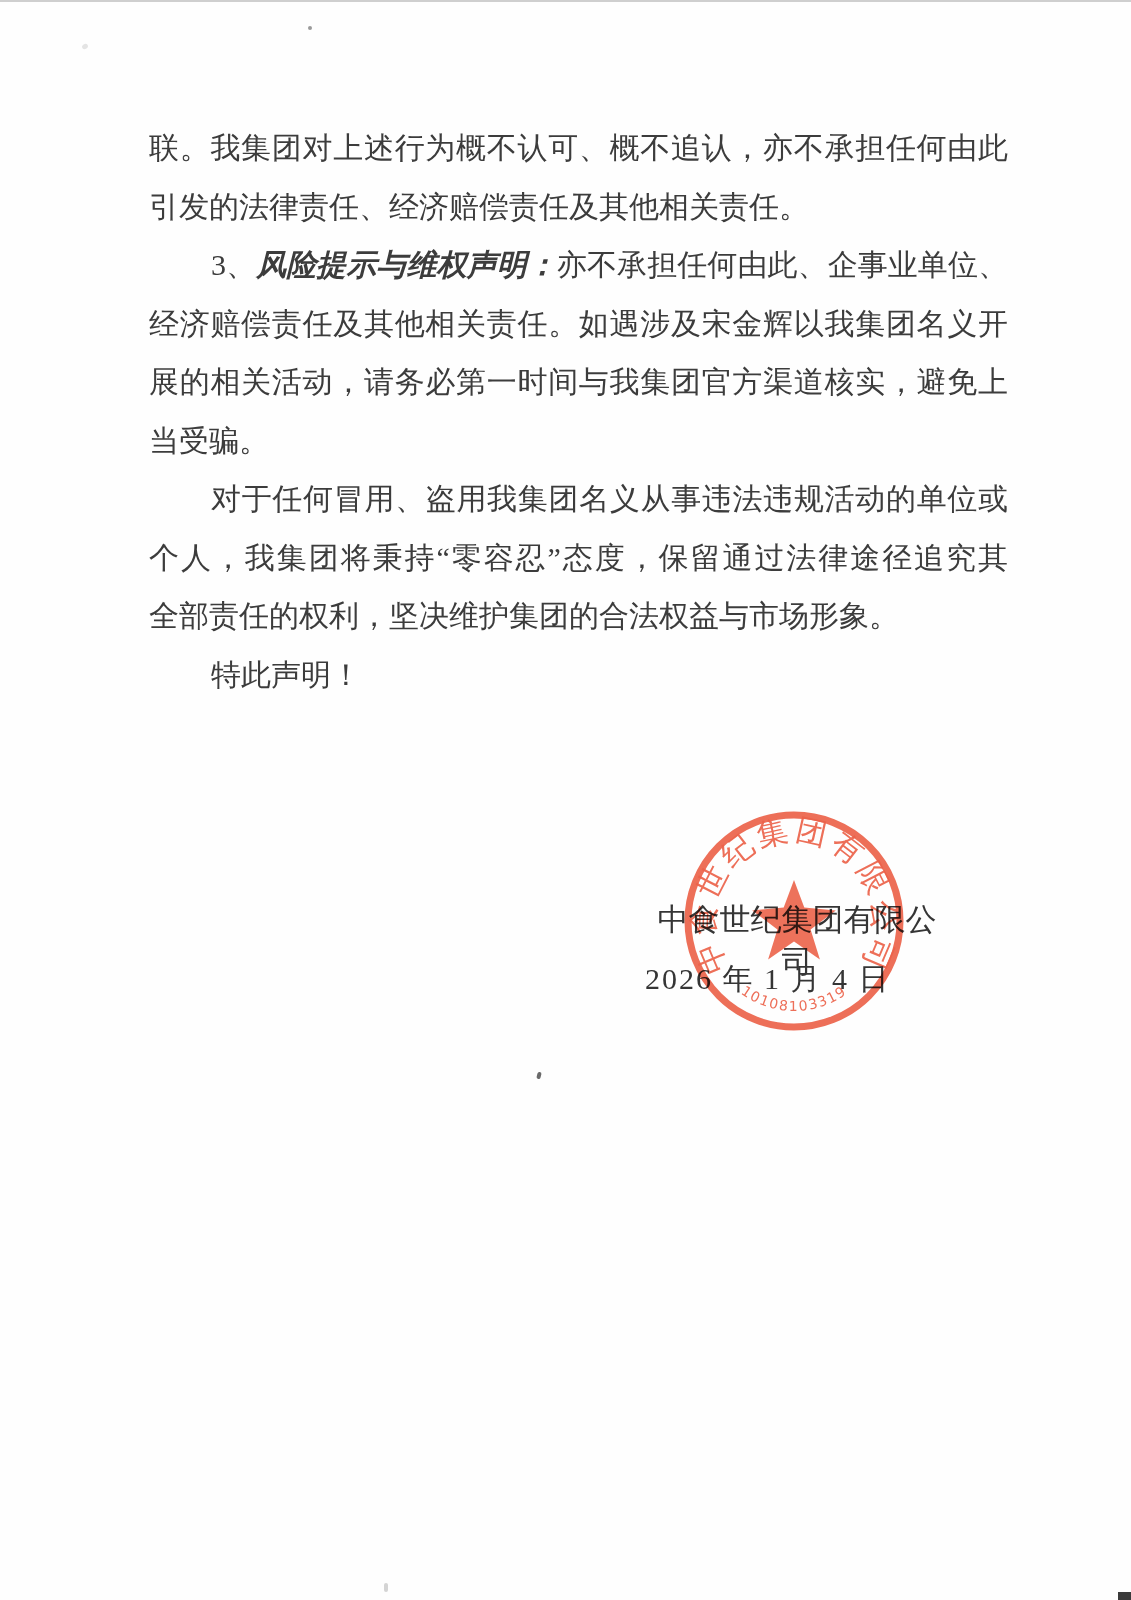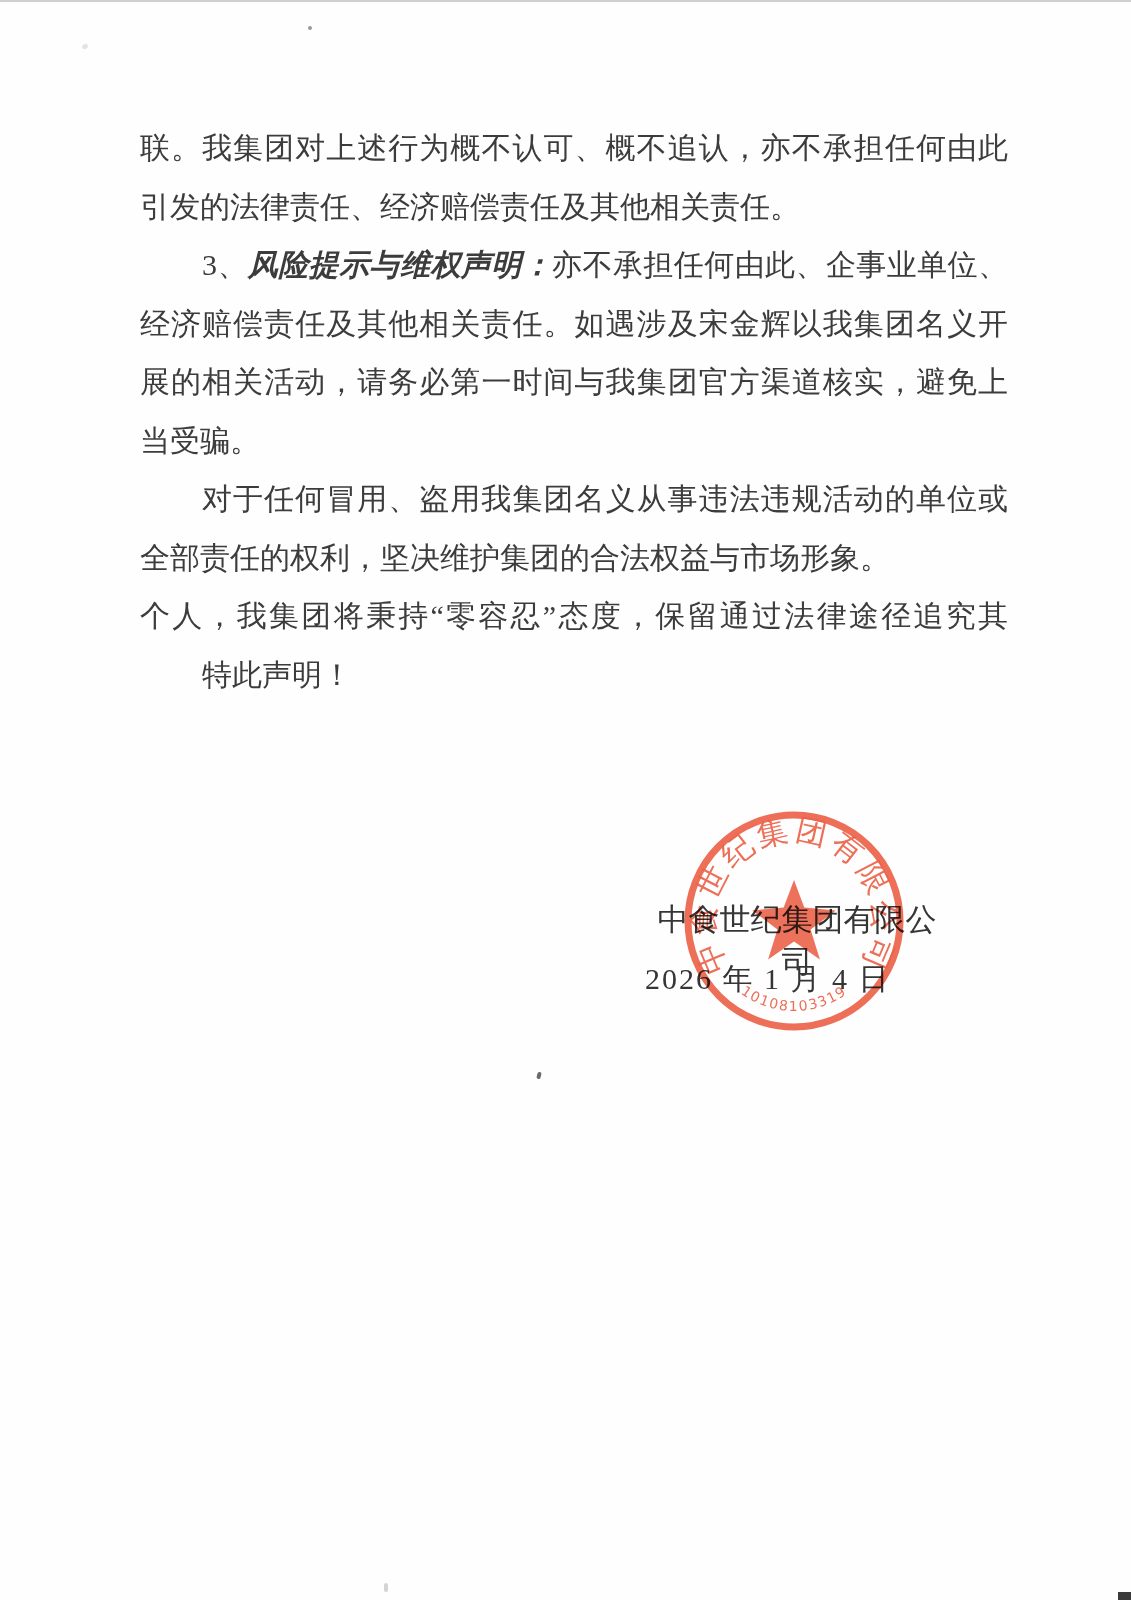--- a/index.html
+++ b/index.html
@@ -27,20 +27,21 @@
     top: 119px;
     width: 868px;
     font-size: 30px;
     line-height: 58.5px;
     color: #3c3c3c;
     letter-spacing: 0;
   }
   .line {
     height: 58.5px;
     text-align: left;
+    margin-left: 9px;
   }
   .line.fill {
     text-align: justify;
     text-align-last: justify;
   }
   .line.indent {
     text-indent: 62px;
   }
   .line .bold-head {
     font-weight: 600;
@@ -97,22 +98,22 @@
   <div class="top-hairline"></div>
 
   <div class="text-block">
     <div class="line fill">联。我集团对上述行为概不认可、概不追认，亦不承担任何由此</div>
     <div class="line">引发的法律责任、经济赔偿责任及其他相关责任。</div>
     <div class="line fill indent"><span>3、</span><span class="bold-head">风险提示与维权声明：</span><span>亦不承担任何由此、企事业单位、</span></div>
     <div class="line fill">经济赔偿责任及其他相关责任。如遇涉及宋金辉以我集团名义开</div>
     <div class="line fill">展的相关活动，请务必第一时间与我集团官方渠道核实，避免上</div>
     <div class="line">当受骗。</div>
     <div class="line fill indent">对于任何冒用、盗用我集团名义从事违法违规活动的单位或</div>
+    <div class="line fill">个人，我集团将秉持“零容忍”态度，保留通过法律途径追究其</div>
     <div class="line">全部责任的权利，坚决维护集团的合法权益与市场形象。</div>
-    <div class="line fill">个人，我集团将秉持“零容忍”态度，保留通过法律途径追究其</div>
     <div class="line indent">特此声明！</div>
   </div>
 
   <div class="signature-company">中食世纪集团有限公司</div>
   <div class="signature-date">2026 年 1 月 4 日</div>
 
   <svg class="seal" viewBox="0 0 240 240" xmlns="http://www.w3.org/2000/svg">
     <defs>
       <path id="ringPath" d="M 54.5,165.9 A 80,80 0 1 1 185.5,165.9" fill="none"></path>
       <path id="numPath" d="M 64.6,190.9 A 90,90 0 0 0 175.4,190.9" fill="none"></path>

